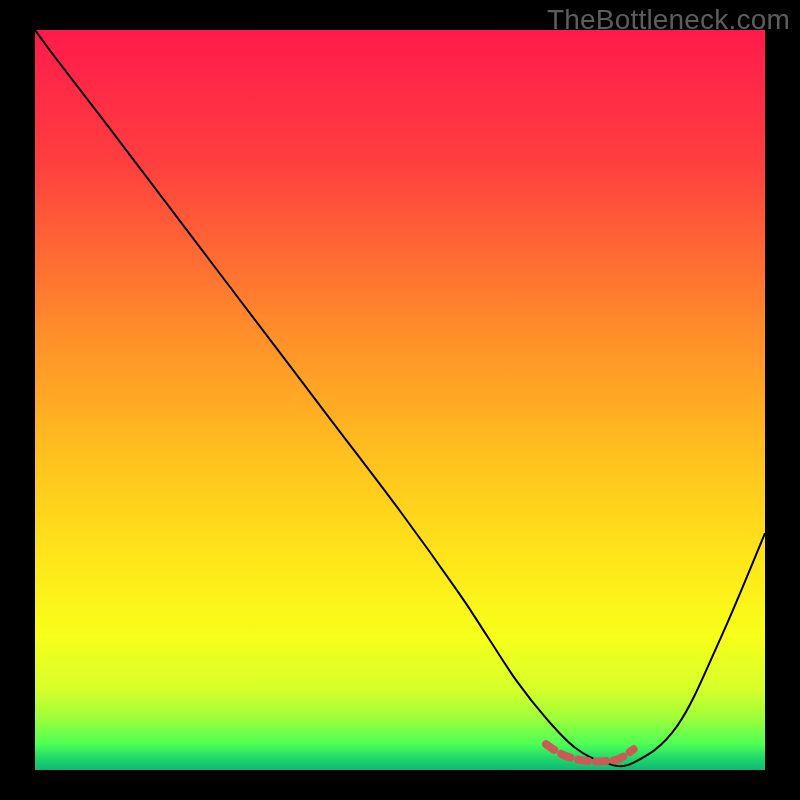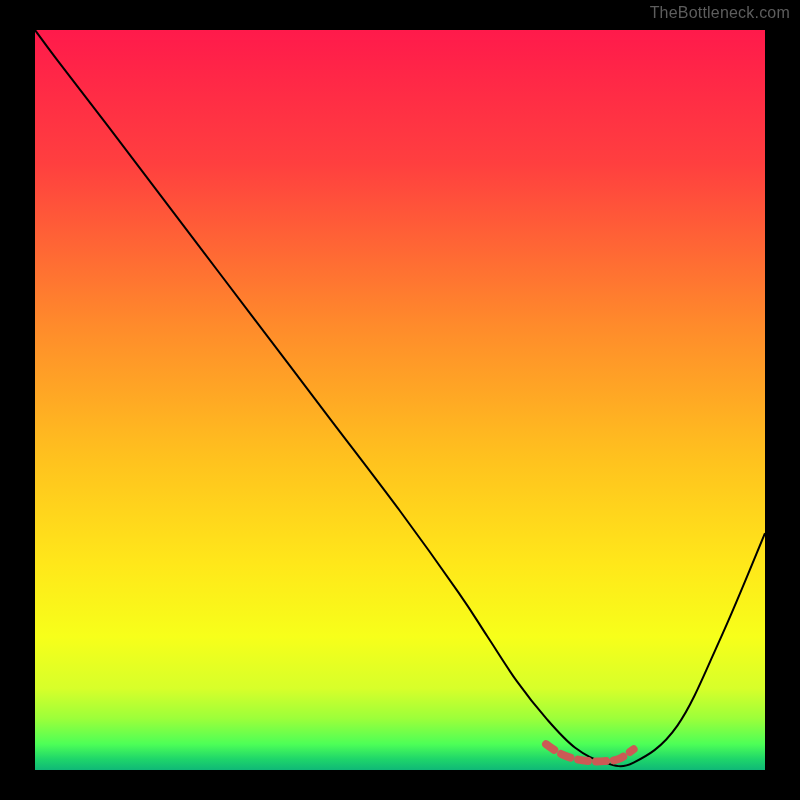--- a/index.html
+++ b/index.html
@@ -15,21 +15,21 @@
     position: relative;
     width: 800px;
     height: 800px;
     background: #000;
   }
   .watermark {
     position: absolute;
     top: 4px;
     right: 10px;
     color: #5d5d5d;
-    font-size: 16px;
+    font-size: 28px;
     font-weight: 500;
     letter-spacing: 0.2px;
   }
   .plot-area {
     position: absolute;
     left: 35px;
     top: 30px;
     width: 730px;
     height: 740px;
   }

